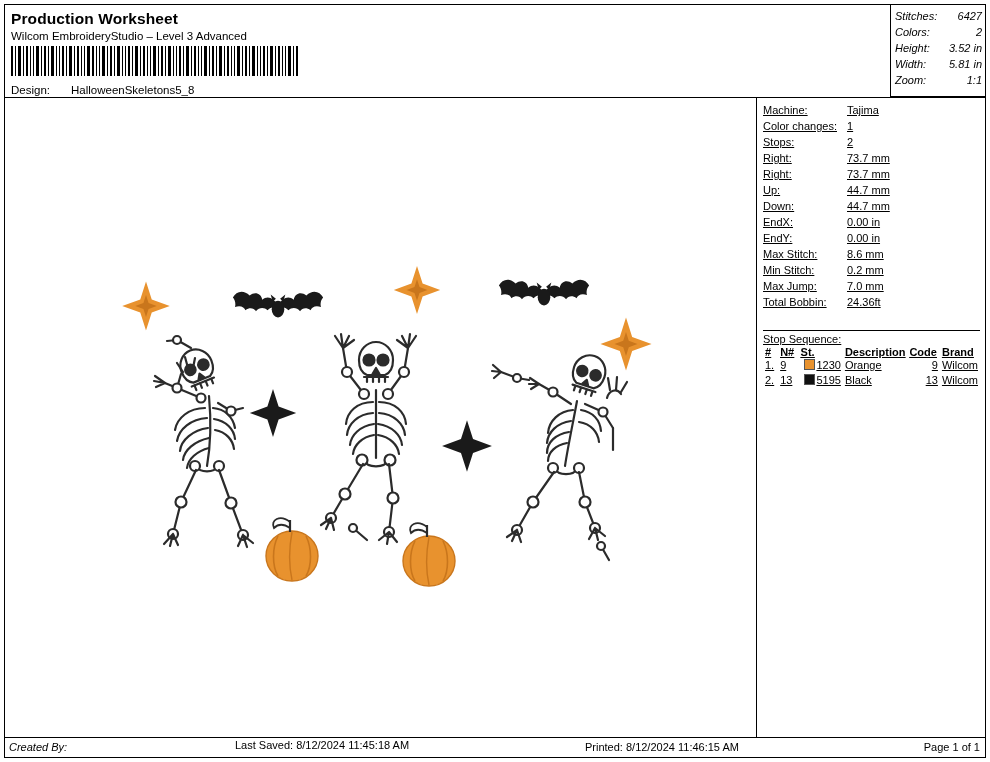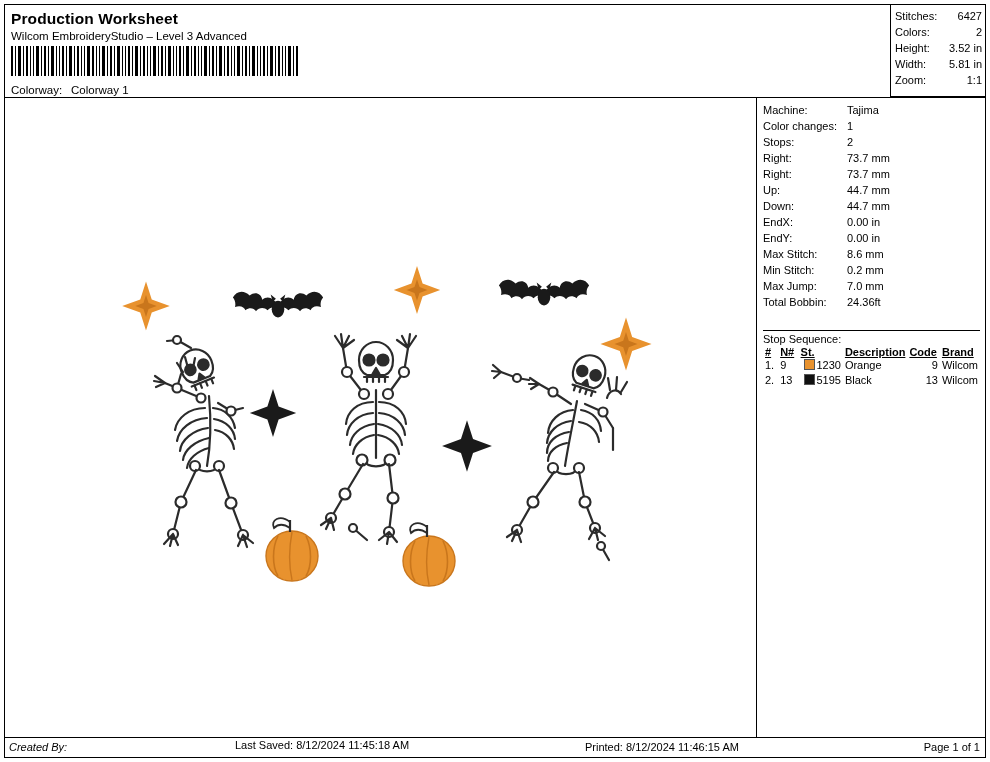--- a/index.html
+++ b/index.html
@@ -73,20 +73,21 @@
     position: absolute;
     left: 890px;
     top: 5px;
     width: 96px;
     height: 92px;
     border-left: 1px solid #000;
     border-bottom: 1px solid #000;
     box-sizing: border-box;
     padding: 3px 4px 0 4px;
     font-size: 11px;
+    font-style: italic;
   }
   .stats-row {
     display: flex;
     justify-content: space-between;
     line-height: 16px;
   }
   .stats-row .k { }
   .stats-row .v { text-align: right; }
 
   
@@ -112,20 +113,21 @@
   .info-panel {
     position: absolute;
     left: 757px;
     top: 97px;
     width: 229px;
     height: 640px;
     box-sizing: border-box;
     border-top: 1px solid #000;
     padding: 4px 6px 0 6px;
     font-size: 11px;
+    text-decoration: underline;
   }
   .info-row {
     display: flex;
     line-height: 16px;
   }
   .info-k { width: 84px; }
   .info-v { }
 
   .stopseq-title {
     margin-top: 20px;
@@ -277,20 +279,24 @@
           <rect x="267" y="0" width="2" height="30"></rect>
         <rect x="271" y="0" width="1" height="30"></rect>
           <rect x="274" y="0" width="1" height="30"></rect>
         <rect x="277" y="0" width="3" height="30"></rect>
           <rect x="282" y="0" width="1" height="30"></rect>
         <rect x="285" y="0" width="2" height="30"></rect>
       </g>
     </svg>
 
     <div class="meta-row">
+      <div class="meta-label">Design:</div>
+      <div class="meta-value">HalloweenSkeletons5_8</div>
+    </div>
+    <div class="meta-row">
       <div class="meta-label">Colorway:</div>
       <div class="meta-value">Colorway 1</div>
     </div>
   </div>
 
   <div class="stats-box">
     <div class="stats-row">
       <span class="k">Stitches:</span>
       <span class="v">6427</span>
     </div>

